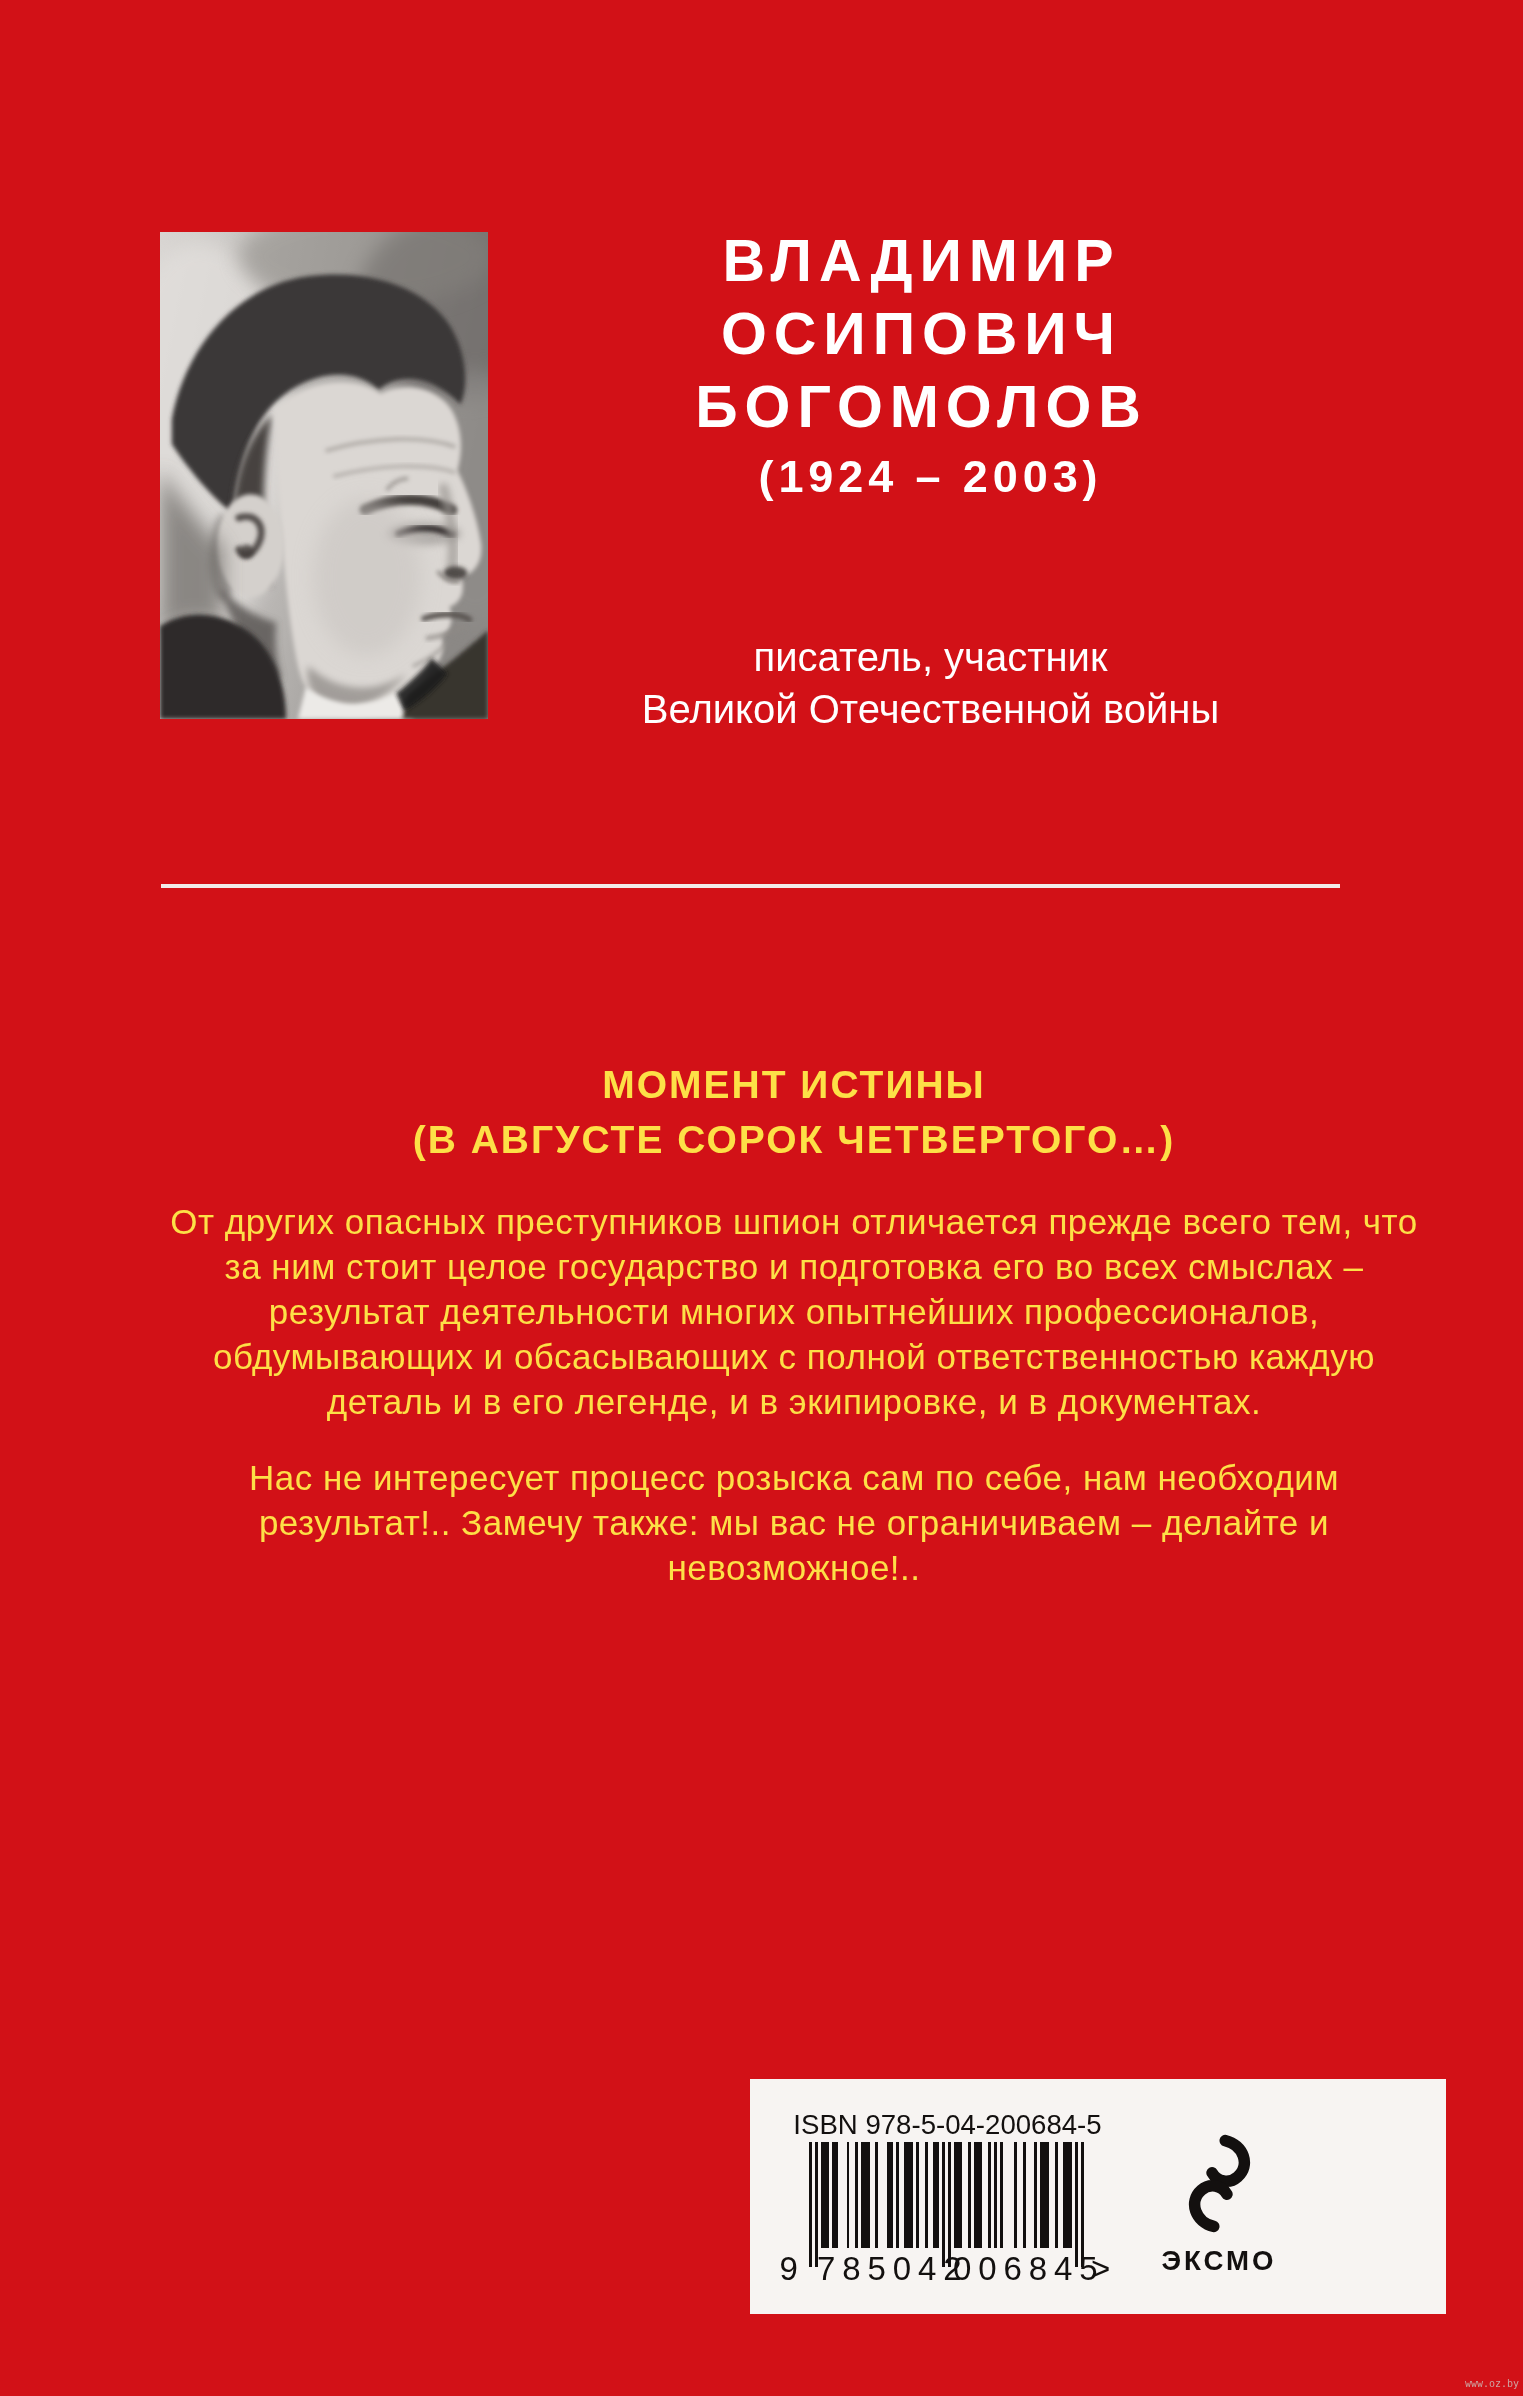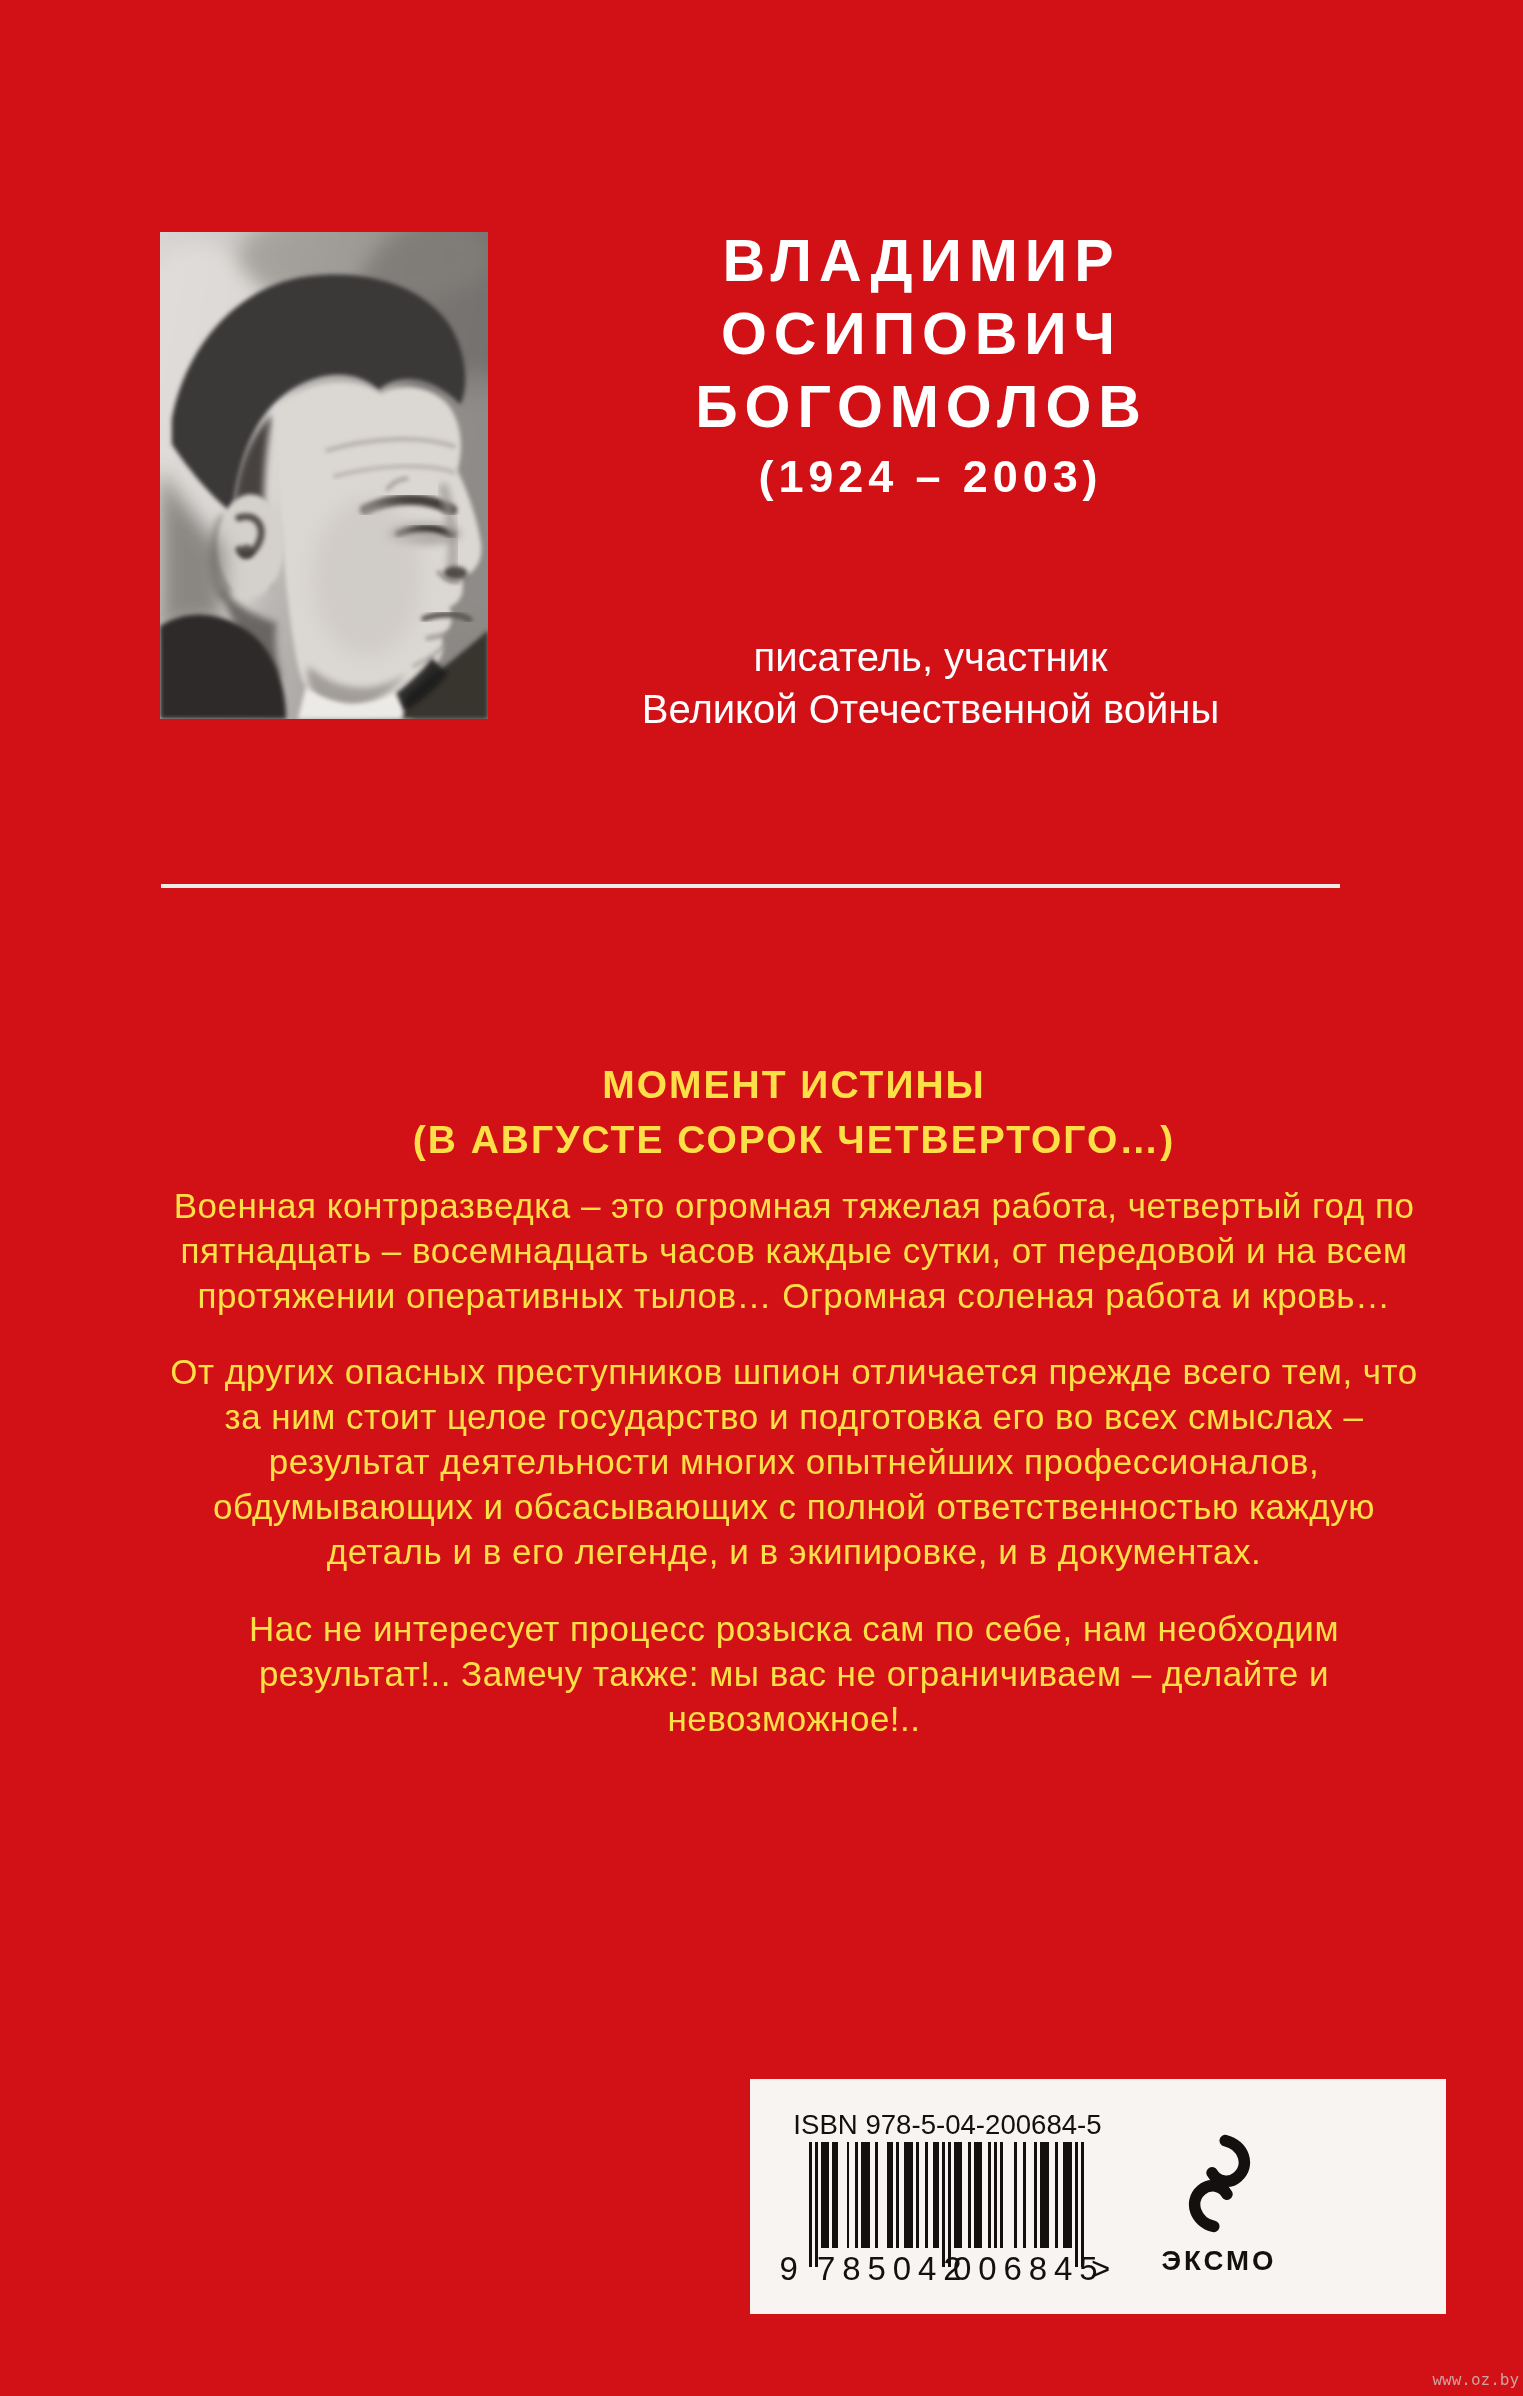--- a/index.html
+++ b/index.html
@@ -54,21 +54,21 @@
     font-size:33px; color:#13100f;}
   .d-first{position:absolute; left:-29.6px; top:2px;}
   .d-left{position:absolute; left:7.9px; top:2px; width:126px; text-align:center; letter-spacing:6.9px;}
   .d-right{position:absolute; left:144px; top:2px; width:126px; text-align:center; letter-spacing:6.9px;}
   .d-end{position:absolute; left:282px; top:2px;}
   .eksmo{position:absolute; left:392px; top:55px; width:154px; text-align:center;}
   .eksmo svg{display:inline-block;}
   .eksmo-name{margin-top:7.9px; font-weight:bold; font-size:27.6px; letter-spacing:3px; color:#13100f;}
   .watermark{
     position:absolute; right:4.9px; bottom:7.9px;
-    color:#cdbcb8; opacity:0.85; font-size:16px;
+    color:#cdbcb8; opacity:0.85; font-size:10px;
     font-family:"DejaVu Sans Mono", monospace;
   }
 </style>
 </head>
 <body>
 
 <div class="cover">
 
   <div class="photo">
     <svg viewBox="0 0 333 494" width="328" height="487" preserveAspectRatio="none">
@@ -145,21 +145,20 @@
     <div>Великой Отечественной войны</div>
   </div>
 
   <div class="divider"></div>
 
   <div class="annotation">
     <div class="a-title">
       <div>МОМЕНТ ИСТИНЫ</div>
       <div>(В АВГУСТЕ СОРОК ЧЕТВЕРТОГО…)</div>
     </div>
-    <p class="first">Военная контрразведка – это огромная тяжелая работа, четвертый год по пятнадцать – восемнадцать часов каждые сутки, от передовой и на всем протяжении оперативных тылов… Огромная соленая работа и кровь…</p>
     <p>От других опасных преступников шпион отличается прежде всего тем, что за ним стоит целое государство и подготовка его во всех смыслах – результат деятельности многих опытнейших профессионалов, обдумывающих и обсасывающих с полной ответственностью каждую деталь и в его легенде, и в экипировке, и в документах.</p>
     <p>Нас не интересует процесс розыска сам по себе, нам необходим результат!.. Замечу также: мы вас не ограничиваем – делайте и невозможное!..</p>
   </div>
 
   <div class="isbn-box">
     <div class="isbn-label">ISBN 978-5-04-200684-5</div>
     <div class="barcode">
       <div class="bars">
           <span style="width: 2.9px; height: 125px; background: rgb(19, 16, 15);"></span>
           <span style="width: 2.9px; height: 125px; background: transparent;"></span>

